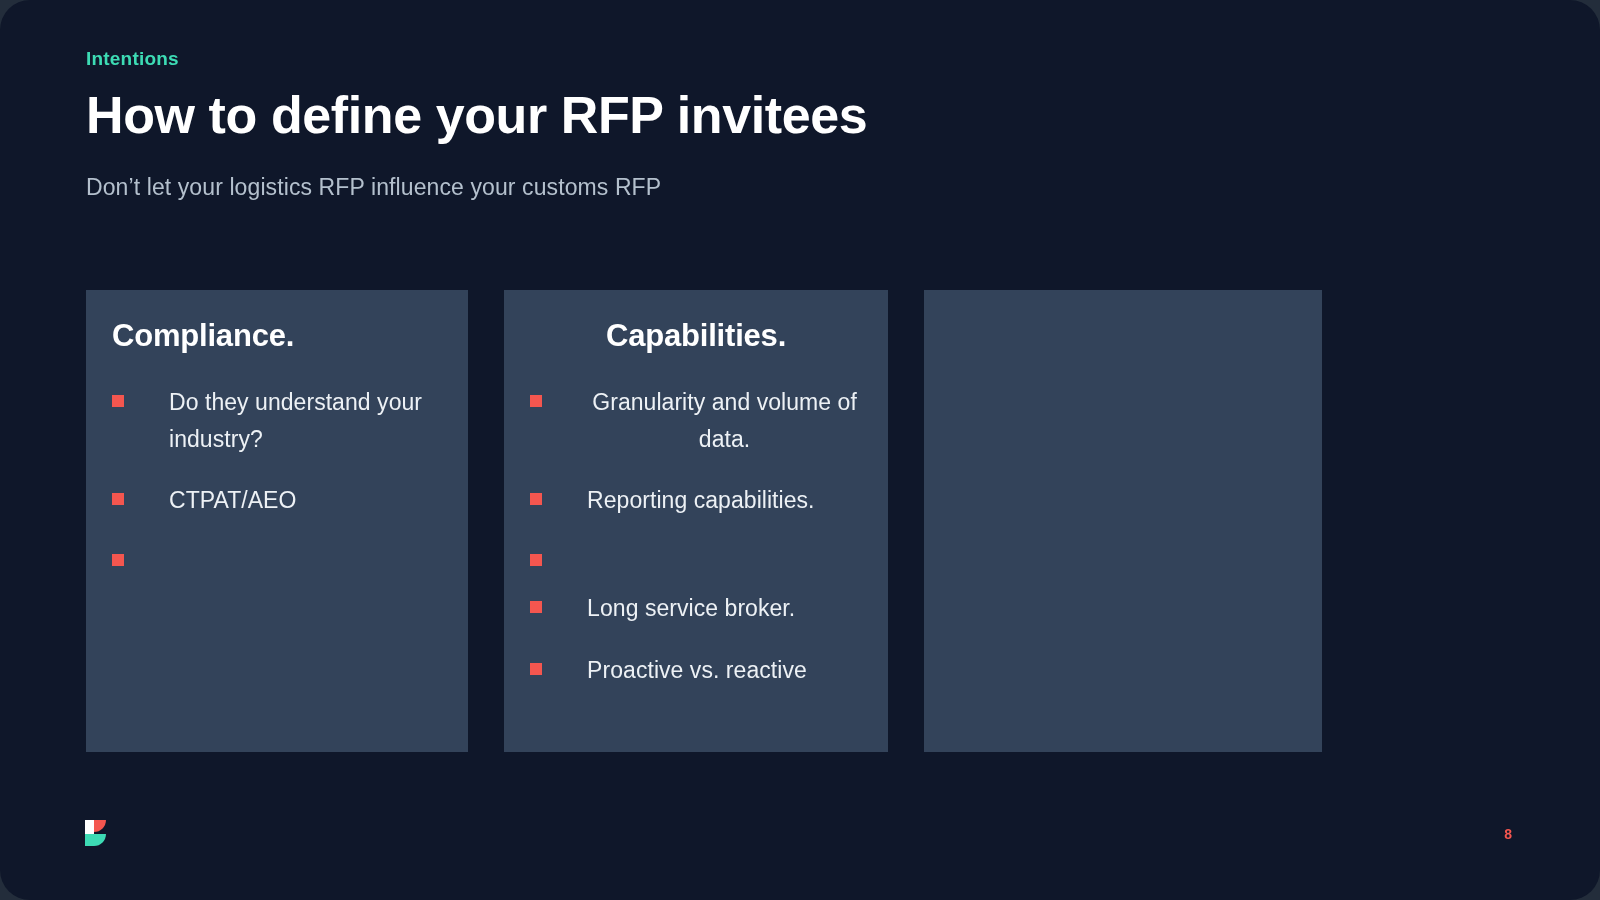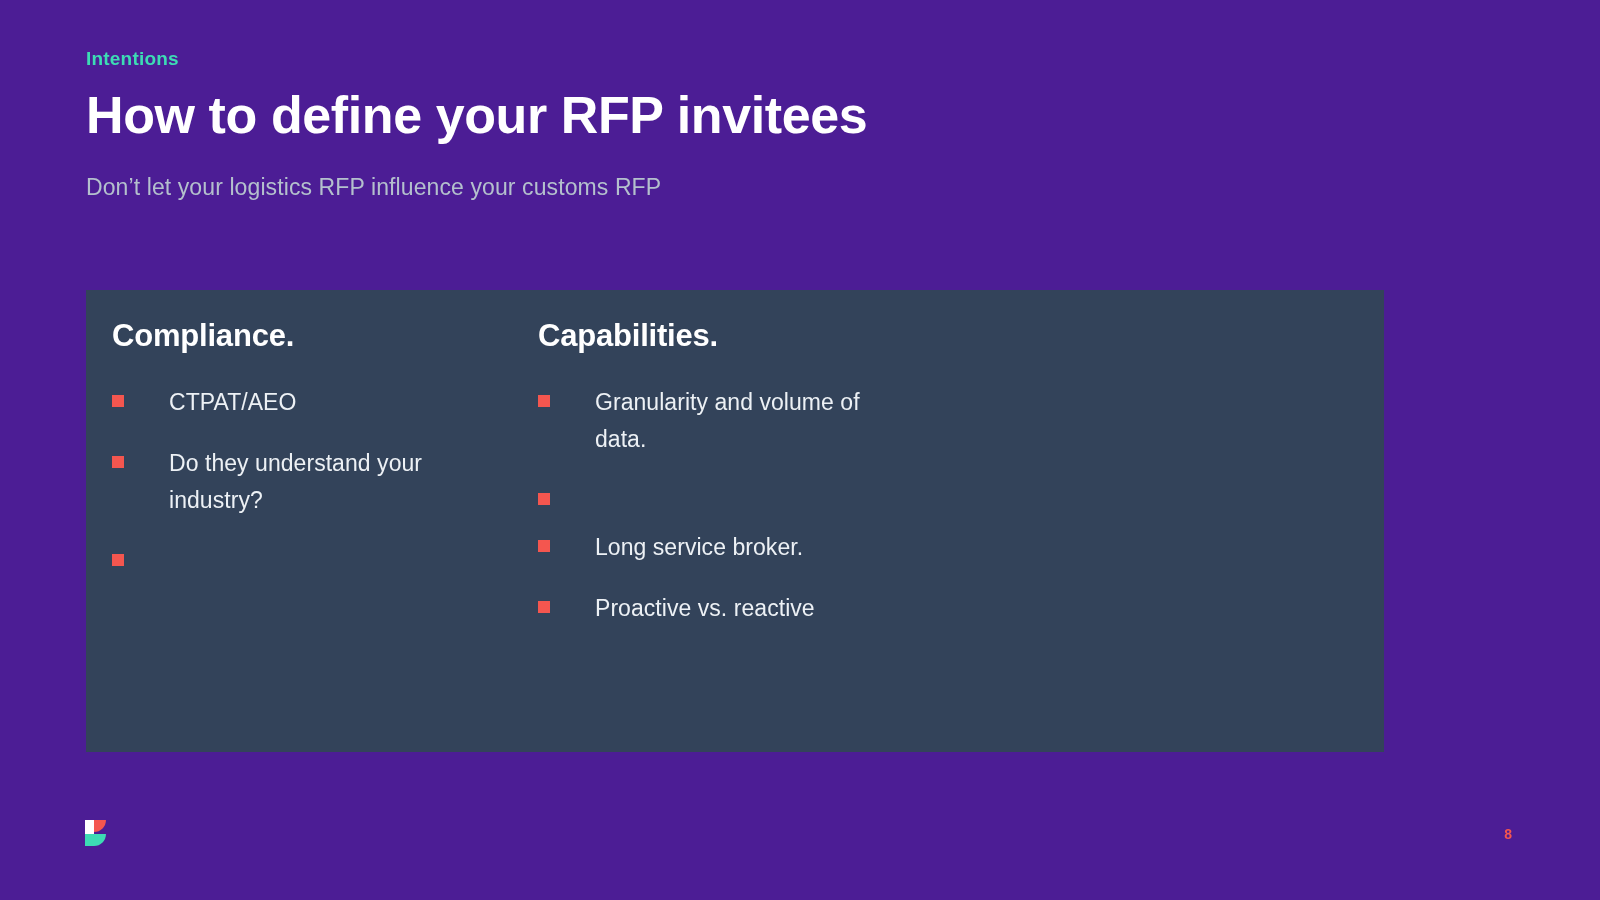--- a/index.html
+++ b/index.html
@@ -12,21 +12,22 @@
     height: 900px;
     background: #232d3b;
     font-family: "Liberation Sans", sans-serif;
     overflow: hidden;
     position: relative;
   }
 
   .slide {
     position: absolute;
     inset: 0;
-    background: #4c1d95;
+    background: #0f172a;
+    border-radius: 30px;
   }
 
   
   .header {
     position: absolute;
     left: 86px;
     top: 48px;
     width: 1400px;
   }
   .eyebrow {
@@ -54,32 +55,33 @@
     line-height: 1.2;
     margin: 0;
     white-space: nowrap;
   }
 
   
   .cards {
     position: absolute;
     left: 86px;
     top: 290px;
-    width: 1370px;
+    width: 1236px;
     display: flex;
+    gap: 36px;
     align-items: flex-start;
   }
   .card {
     background: #33435a;
     box-sizing: border-box;
     padding: 28px 26px 24px 26px;
     min-height: 462px;
   }
   .card-1 { width: 426px; }
-  .card-2 { width: 428px; }
+  .card-2 { width: 428px; text-align: center; }
   .card-3 { width: 444px; }
 
   .card-title {
     color: #ffffff;
     font-size: 31px;
     font-weight: bold;
     letter-spacing: -0.2px;
     line-height: 1.15;
     margin: 0 0 30px 0;
     white-space: nowrap;
@@ -141,38 +143,42 @@
     <div class="slide-subtitle">Don’t let your logistics RFP influence your customs RFP</div>
   </div>
 
   <div class="cards">
 
     <div class="card card-1">
       <div class="card-title">Compliance.</div>
       <ul class="bullets">
         <li class="bullet">
           <span class="bullet-marker"></span>
+          <span class="bullet-text">Do they understand your industry?</span>
+        </li>
+        <li class="bullet">
+          <span class="bullet-marker"></span>
           <span class="bullet-text">CTPAT/AEO</span>
-        </li>
-        <li class="bullet">
-          <span class="bullet-marker"></span>
-          <span class="bullet-text">Do they understand your industry?</span>
         </li>
         <li class="bullet">
           <span class="bullet-marker"></span>
         </li>
       </ul>
     </div>
 
     <div class="card card-2">
       <div class="card-title">Capabilities.</div>
       <ul class="bullets">
         <li class="bullet">
           <span class="bullet-marker"></span>
           <span class="bullet-text">Granularity and volume of data.</span>
+        </li>
+        <li class="bullet">
+          <span class="bullet-marker"></span>
+          <span class="bullet-text">Reporting capabilities.</span>
         </li>
         <li class="bullet">
           <span class="bullet-marker"></span>
         </li>
         <li class="bullet">
           <span class="bullet-marker"></span>
           <span class="bullet-text">Long service broker.</span>
         </li>
         <li class="bullet">
           <span class="bullet-marker"></span>

